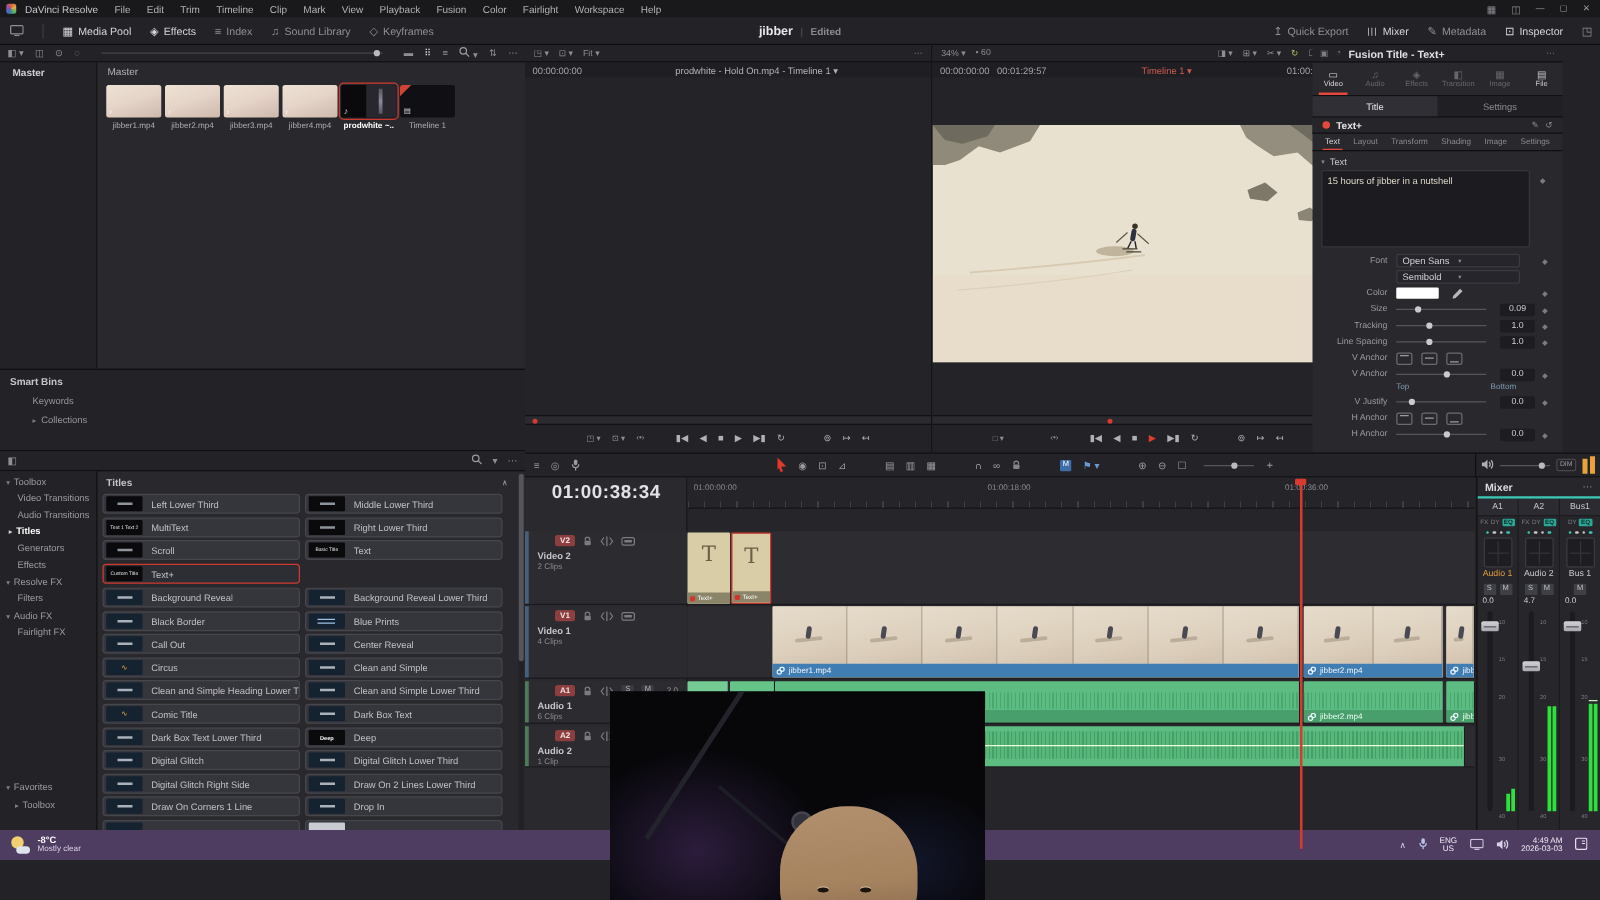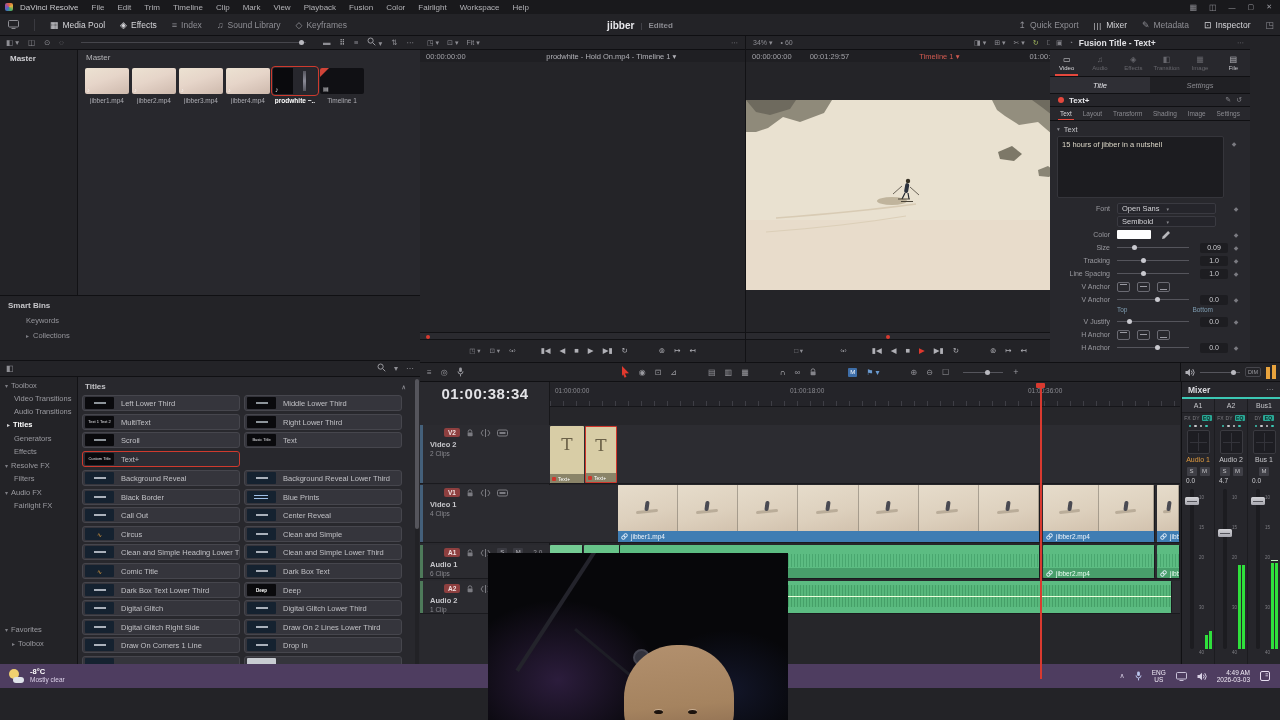--- a/index.html
+++ b/index.html
@@ -81,21 +81,21 @@
   .otext{font-size:6px;}
   .dtext{font-size:4.5px;color:#fff;font-weight:bold;}
   .th-bp::after{content:'';position:absolute;left:7px;top:4px;width:14px;height:1px;background:#9fc0e8;box-shadow:0 3px 0 #9fc0e8;}
   .fxlabel{margin-left:7px;font-size:7.5px;color:#c0c0c5;white-space:nowrap;overflow:hidden;}
   .fxscroll{position:absolute;left:415px;top:18px;width:4px;height:300px;background:#222226;border-radius:2px;}
   .fxscroll i{position:absolute;left:0;top:0;width:4px;height:150px;background:#55555c;border-radius:2px;}
   
   .viewer{position:absolute;top:36px;height:326px;background:#242428;box-sizing:border-box;}
   .vtbar{height:14px;background:#232327;border-bottom:1px solid #0f0f12;display:flex;align-items:center;gap:8px;padding:0 7px;font-size:7px;color:#8e8e94;box-sizing:border-box;}
   .vtbar .sp{flex:1}
-  .vinfo{height:12px;background:#1f1f23;display:flex;align-items:center;padding:0 6px;font-size:7.5px;color:#a2a2a8;gap:18px;box-sizing:border-box;}
+  .vinfo{height:12px;background:#1f1f23;display:flex;align-items:center;padding:0 6px;font-size:7.5px;color:#a2a2a8;gap:6px;box-sizing:border-box;}
   .vinfo .mid{flex:1;text-align:center;color:#b2b2b8;white-space:nowrap;overflow:hidden;}
   .vinfo .red{color:#d05a50;}
   .vcontent{position:relative;height:270px;background:#242428;overflow:hidden;}
   .vscrub{position:relative;height:8px;background:#2a2a2f;border-top:1px solid #121215;border-bottom:1px solid #121215;box-sizing:border-box;}
   .sdotred{position:absolute;top:1.5px;width:4px;height:4px;border-radius:50%;background:#d93a30;}
   .vtrans{height:21px;background:#232327;display:flex;align-items:center;justify-content:center;gap:9px;font-size:7.5px;color:#b0b0b6;}
   .tpbtn{cursor:default;}
   .tpbtn.dimsm{font-size:6.5px;color:#8e8e94;}
   .tpbtn.red{color:#e0392e;}
   .gapR{margin-right:16px;} .gapR2{margin-right:22px;} .gapR3{margin-right:28px;}
@@ -104,21 +104,21 @@
   .inspector{position:absolute;left:1050px;top:36px;width:200px;height:326px;background:#28282d;box-sizing:border-box;}
   .insphead{height:14px;display:flex;align-items:center;gap:6px;padding:0 6px;font-size:8.5px;font-weight:bold;color:#e0e0e4;background:#232327;border-bottom:1px solid #101013;box-sizing:border-box;}
   .insphead .dim2{font-size:7px;color:#7e7e84;font-weight:normal;}
   .insphead .sp{flex:1}
   #inspTabs{height:26px;display:flex;border-bottom:1px solid #101013;}
   .itab{flex:1;display:flex;flex-direction:column;align-items:center;justify-content:center;gap:1px;color:#66666c;position:relative;}
   .iti{font-size:8px;} .itl{font-size:6px;}
   .itab.on{color:#d8d8dc;} .itab.br{color:#c0c0c6;}
   .itab.on::after{content:'';position:absolute;bottom:0;left:5px;right:5px;height:2px;background:#e5483d;}
   #inspSubtabs{height:16px;display:flex;background:#202024;}
-  .stab{flex:1;display:flex;align-items:center;justify-content:center;font-size:7.5px;color:#8a8a90;font-style:italic;}
+  .stab{flex:1;display:flex;align-items:center;justify-content:center;font-size:7.5px;color:#8a8a90;}
   .stab.on{background:#2f2f35;color:#e2e2e6;}
   .noderow{height:14px;display:flex;align-items:center;gap:5px;padding:0 8px;background:#25252a;border-top:1px solid #101013;border-bottom:1px solid #101013;box-sizing:border-box;}
   .reddot{width:6px;height:6px;border-radius:50%;background:#e5483d;}
   .nodename{font-size:8px;font-weight:bold;color:#e4e4e8;}
   .noderow .sp{flex:1}
   .noderow .nic{font-size:7px;color:#8a8a90;}
   #inspNodeTabs{height:13px;display:flex;align-items:center;justify-content:space-between;padding:0 10px;border-bottom:1px solid #101013;}
   .ntab{font-size:6.5px;color:#8a8a90;position:relative;}
   .ntab.on{color:#d8d8dc;}
   .ntab.on::after{content:'';position:absolute;bottom:-3px;left:-2px;right:-2px;height:1.5px;background:#e5483d;}

